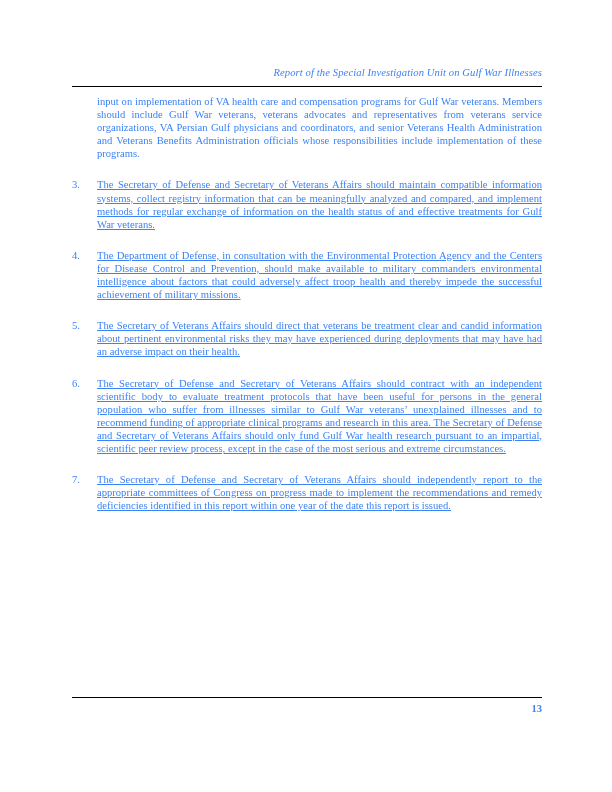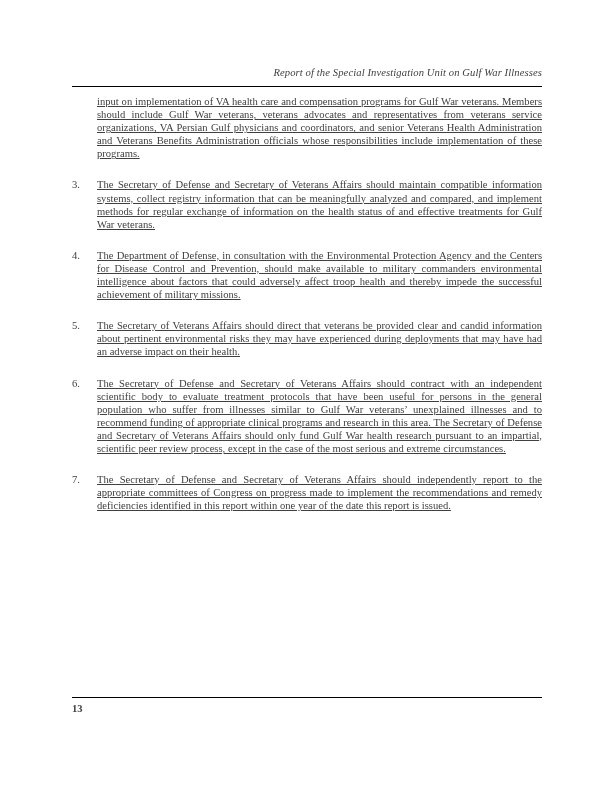--- a/index.html
+++ b/index.html
@@ -6,21 +6,21 @@
     margin: 0;
     padding: 0;
     background: #ffffff;
   }
   .page {
     position: relative;
     width: 612px;
     height: 792px;
     background: #ffffff;
     font-family: "Liberation Serif", serif;
-    color: #404040;
+    color: #3b82f6;
     overflow: hidden;
   }
   .running-header {
     position: absolute;
     top: 66px;
     left: 72px;
     width: 470px;
     text-align: right;
     font-style: italic;
     font-size: 10.6px;
@@ -38,21 +38,20 @@
     position: absolute;
     top: 95px;
     left: 72px;
     width: 470px;
     font-size: 10.6px;
     line-height: 13.1px;
   }
   .continuation {
     margin: 0 0 18px 25px;
     text-align: justify;
-    text-decoration: underline;
   }
   .list-item {
     display: flex;
     margin: 0 0 18px 0;
   }
   .item-number {
     flex: 0 0 25px;
     width: 25px;
   }
   .item-text {
@@ -65,21 +64,21 @@
     top: 697px;
     left: 72px;
     width: 470px;
     border-top: 1.6px solid #000000;
   }
   .page-number {
     position: absolute;
     top: 702px;
     left: 72px;
     width: 470px;
-    text-align: left;
+    text-align: right;
     font-size: 10.6px;
     line-height: 13px;
     font-weight: bold;
   }
 </style>
 </head>
 <body>
 
 <div class="page">
 
@@ -96,21 +95,21 @@
     <span class="item-text">The Secretary of Defense and Secretary of Veterans Affairs should maintain compatible information systems, collect registry information that can be meaningfully analyzed and compared, and implement methods for regular exchange of information on the health status of and effective treatments for Gulf War veterans.</span>
   </div>
 
   <div class="list-item">
     <span class="item-number">4.</span>
     <span class="item-text">The Department of Defense, in consultation with the Environmental Protection Agency and the Centers for Disease Control and Prevention, should make available to military commanders environmental intelligence about factors that could adversely affect troop health and thereby impede the successful achievement of military missions.</span>
   </div>
 
   <div class="list-item">
     <span class="item-number">5.</span>
-    <span class="item-text">The Secretary of Veterans Affairs should direct that veterans be provided clear and candid information about pertinent environmental risks they may have experienced during deployments that may have had an adverse impact on their health.</span>
+    <span class="item-text">The Secretary of Veterans Affairs should direct that veterans be treatment clear and candid information about pertinent environmental risks they may have experienced during deployments that may have had an adverse impact on their health.</span>
   </div>
 
   <div class="list-item">
     <span class="item-number">6.</span>
     <span class="item-text">The Secretary of Defense and Secretary of Veterans Affairs should contract with an independent scientific body to evaluate treatment protocols that have been useful for persons in the general population who suffer from illnesses similar to Gulf War veterans’ unexplained illnesses and to recommend funding of appropriate clinical programs and research in this area. The Secretary of Defense and Secretary of Veterans Affairs should only fund Gulf War health research pursuant to an impartial, scientific peer review process, except in the case of the most serious and extreme circumstances.</span>
   </div>
 
   <div class="list-item">
     <span class="item-number">7.</span>
     <span class="item-text">The Secretary of Defense and Secretary of Veterans Affairs should independently report to the appropriate committees of Congress on progress made to implement the recommendations and remedy deficiencies identified in this report within one year of the date this report is issued.</span>

